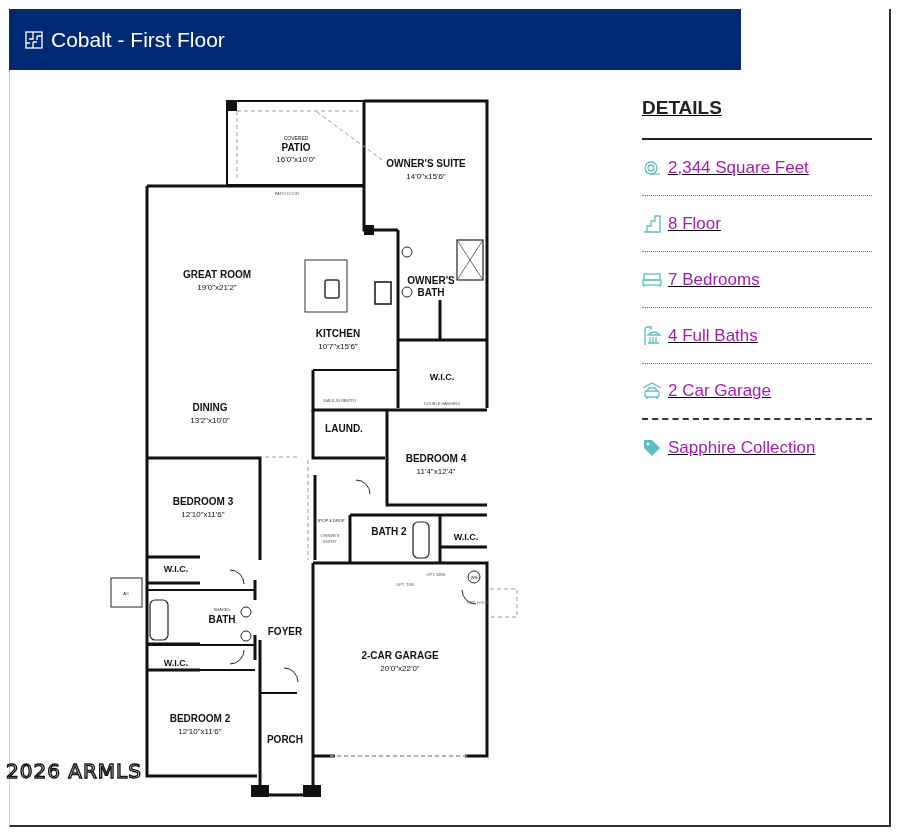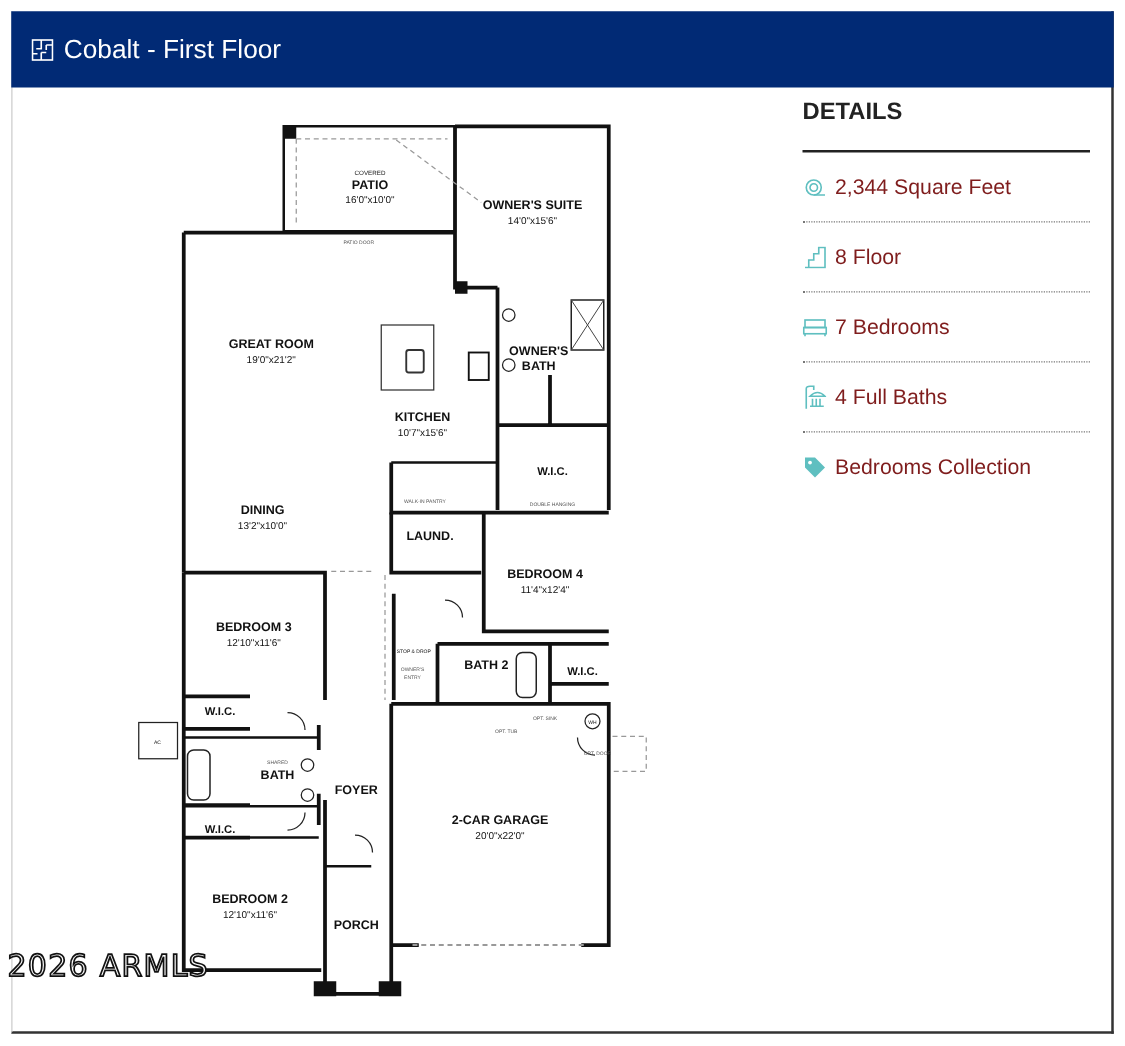--- a/index.html
+++ b/index.html
@@ -1,30 +1,30 @@
 <!DOCTYPE html>
 <html><head>
 <meta charset="utf-8">
 <style>
   html, body { margin:0; padding:0; background:#ffffff; }
   body { width:900px; height:837px; position:relative; overflow:hidden; font-family:"Liberation Sans", sans-serif; }
   .card { position:absolute; left:9px; top:9px; width:882px; height:818px; border-right:2px solid #333; border-bottom:2px solid #333; border-left:1px solid #ccc; box-sizing:border-box; }
-  .header { position:absolute; left:9px; top:9px; width:882px; height:61px; background:#012a75; display:flex; align-items:center; box-sizing:border-box; padding-left:16px; }
+  .header { position:absolute; left:9px; top:9px; width:732px; height:61px; background:#012a75; display:flex; align-items:center; box-sizing:border-box; padding-left:16px; }
   .header-icon { width:18px; height:18px; margin-right:8px; }
   .header-title { color:#ffffff; font-size:21px; font-family:"Liberation Sans", sans-serif; }
   .plan { position:absolute; left:100px; top:95px; width:440px; height:705px; }
-  .watermark { position:absolute; left:6px; top:759px; font-size:24px; color:#ffffff; font-family:"DejaVu Sans", sans-serif; letter-spacing:1px; -webkit-text-stroke:1.4px #111; }
-  .details { position:absolute; left:642px; top:72px; width:230px; }
+  .watermark { position:absolute; left:6px; top:759px; font-size:20px; color:#ffffff; font-family:"DejaVu Sans", sans-serif; letter-spacing:1px; -webkit-text-stroke:1.4px #111; }
+  .details { position:absolute; left:642px; top:90px; width:230px;text-decoration:underline; }
   .details-title { font-size:19px; font-weight:bold; color:#222; margin:4px 0 0 0; height:44px; line-height:28px; }
   .rule-solid { border-top:2px solid #222; }
   .detail-row { display:flex; align-items:center; height:56px; box-sizing:border-box; }
   .detail-row.dotted { border-bottom:1px dotted #777; }
   .detail-row.dashed { border-bottom:2px dashed #333; }
   .detail-icon { width:20px; height:20px; margin-right:6px; flex:0 0 20px; display:flex; align-items:center; justify-content:center; }
-  .detail-text { font-size:17px; color:#7f1d1d; }
+  .detail-text { font-size:17px; color:#a21caf; }
   svg text { font-family:"Liberation Sans", sans-serif; }
 </style>
 </head>
 <body>
 
 <div class="card"></div>
 
 <div class="header">
   <span class="header-icon">
     <svg width="18" height="18" viewBox="0 0 18 18" fill="none" stroke="#ffffff" stroke-width="1.3">
@@ -220,23 +220,34 @@
     <span class="detail-icon">
       <svg width="18" height="20" viewBox="0 0 18 20" fill="none" stroke="#5fbfc0" stroke-width="1.3">
           <path d="M2 19 V3 Q2 1 5 1 H8 V4"></path>
           <path d="M5 9 Q11 3 17 9 Z"></path>
           <path d="M7 11 V17 M10 11 V17 M13 11 V17 M5 17 H16"></path>
         </svg>
     </span>
     <span class="detail-text">4 Full Baths</span>
   </div>
 
+  <div class="detail-row dashed">
+    <span class="detail-icon">
+      <svg width="20" height="20" viewBox="0 0 20 20" fill="none" stroke="#5fbfc0" stroke-width="1.3">
+          <path d="M1 7 L10 2 L19 7"></path>
+          <rect x="3" y="10" width="14" height="6" rx="2"></rect>
+          <path d="M5 10 L7 7 H13 L15 10"></path>
+          <path d="M5 16 V18 M15 16 V18"></path>
+        </svg>
+    </span>
+    <span class="detail-text">2 Car Garage</span>
+  </div>
 
   <div class="detail-row">
     <span class="detail-icon">
       <svg width="18" height="18" viewBox="0 0 18 18">
           <path d="M1 1 H9 L17 9 L9 17 L1 9 Z" fill="#5fbfc0"></path>
           <circle cx="5" cy="5" r="1.5" fill="#fff"></circle>
         </svg>
     </span>
-    <span class="detail-text">Bedrooms Collection</span>
+    <span class="detail-text">Sapphire Collection</span>
   </div>
 </div>
 
 </body></html>

